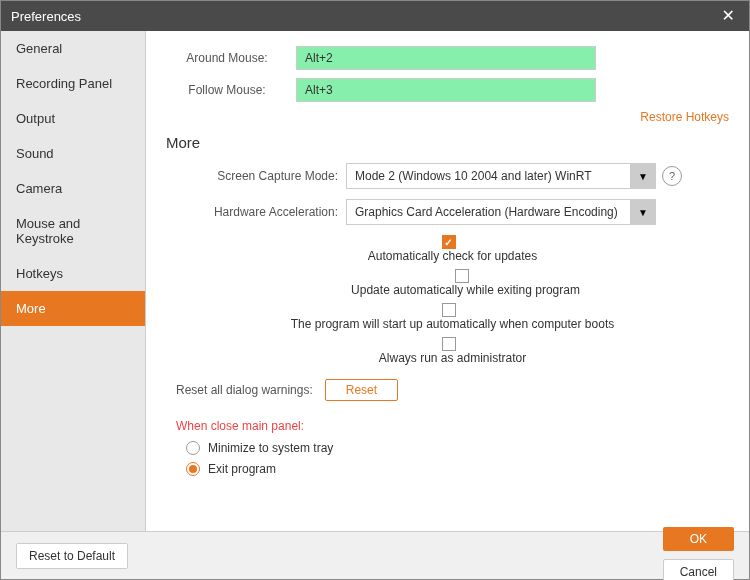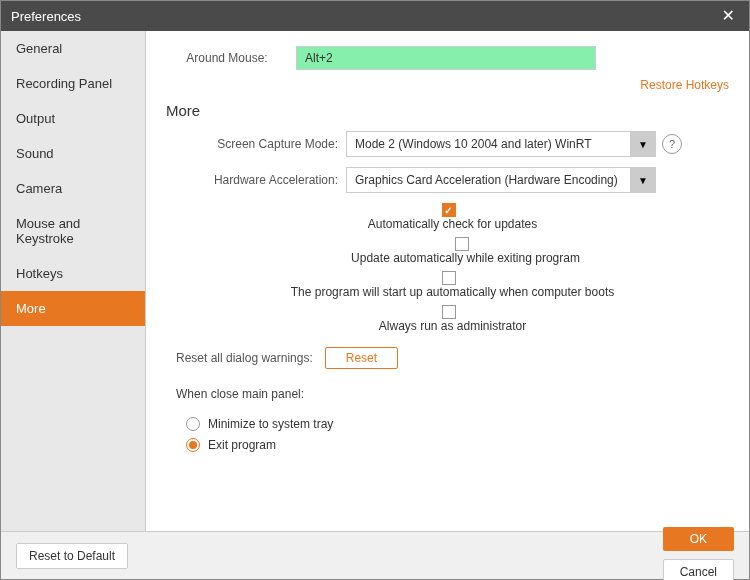--- a/index.html
+++ b/index.html
@@ -219,22 +219,22 @@
       padding: 3px 20px;
       font-size: 12px;
       cursor: pointer;
       border-radius: 2px;
     }
     .close-section {
       margin: 10px 0 0 10px;
     }
     .close-section-label {
       font-size: 12px;
-      color: #404040;
-      margin-bottom: 16px;
+      color: #ef4444;
+      margin-bottom: 8px;
     }
     .radio-row {
       display: flex;
       align-items: center;
       margin-bottom: 7px;
       margin-left: 10px;
     }
     .custom-radio {
       width: 14px;
       height: 14px;
@@ -328,20 +328,24 @@
       <div class="sidebar-item">Hotkeys</div>
       <div class="sidebar-item active">More</div>
     </div>
 
     <div class="content-area">
 
       <div class="hotkey-row">
         <span class="hotkey-label">Around Mouse:</span>
         <input class="hotkey-input" type="text" value="Alt+2" style="">
       </div>
+      <div class="hotkey-row">
+        <span class="hotkey-label">Follow Mouse:</span>
+        <input class="hotkey-input" type="text" value="Alt+3" style="">
+      </div>
 
       <a class="restore-link">Restore Hotkeys</a>
 
       <div class="section-title">More</div>
 
       <div class="form-row">
         <span class="form-label">Screen Capture Mode:</span>
         <div class="select-wrapper">
           <select class="form-select">
             <option>Mode 2 (Windows 10 2004 and later) WinRT</option>

